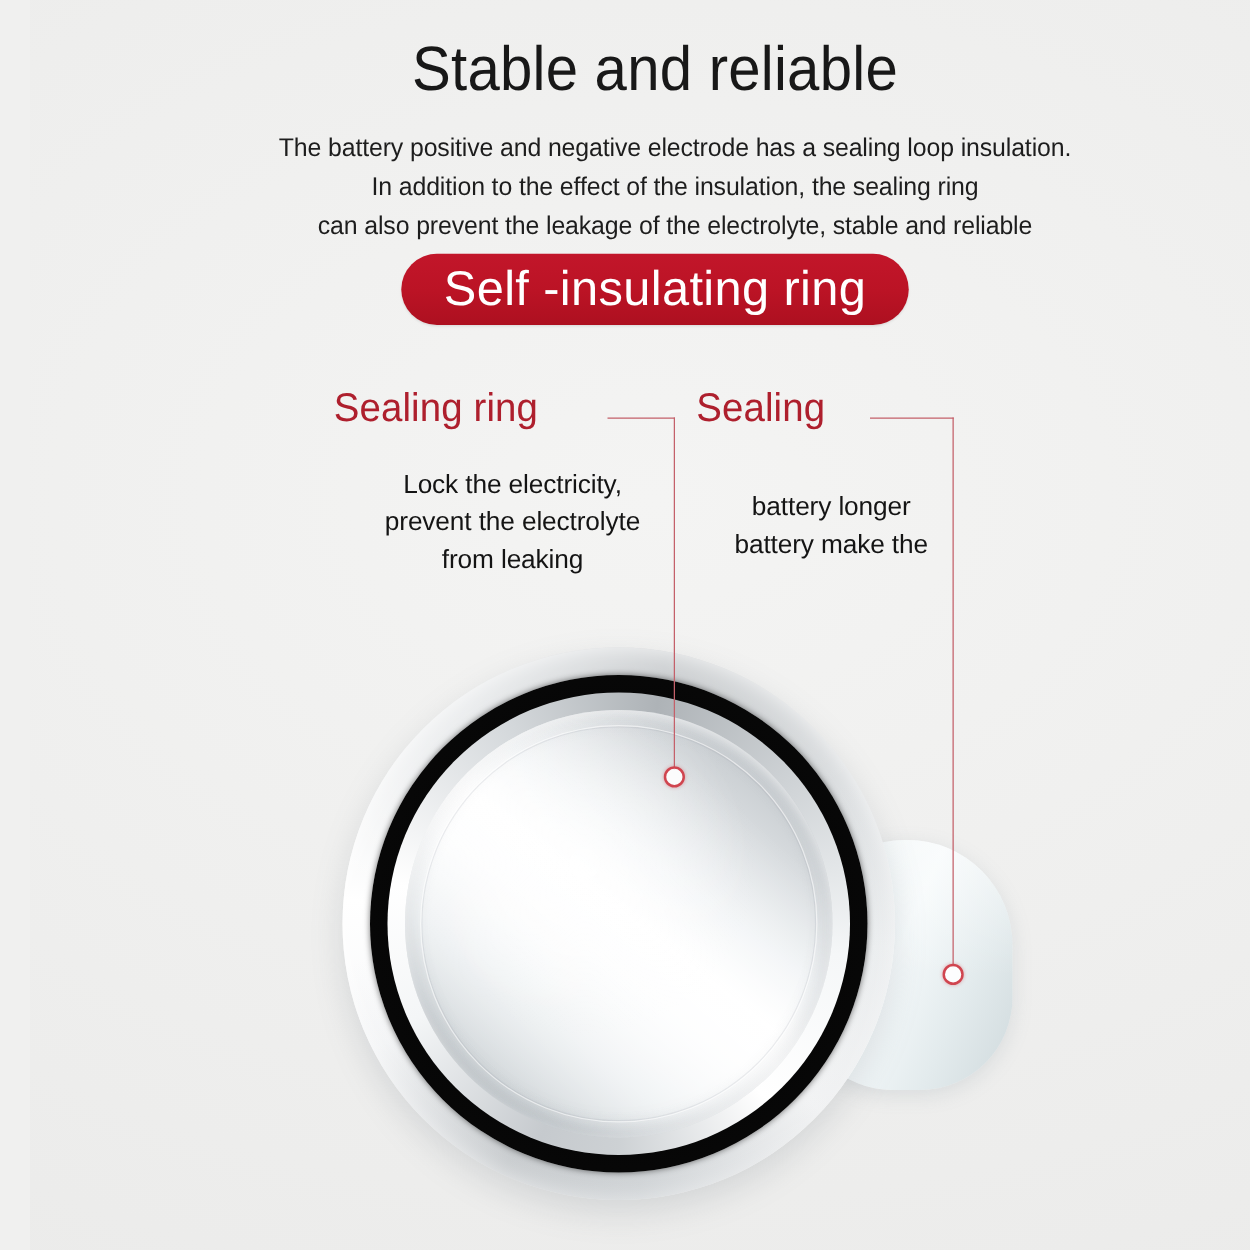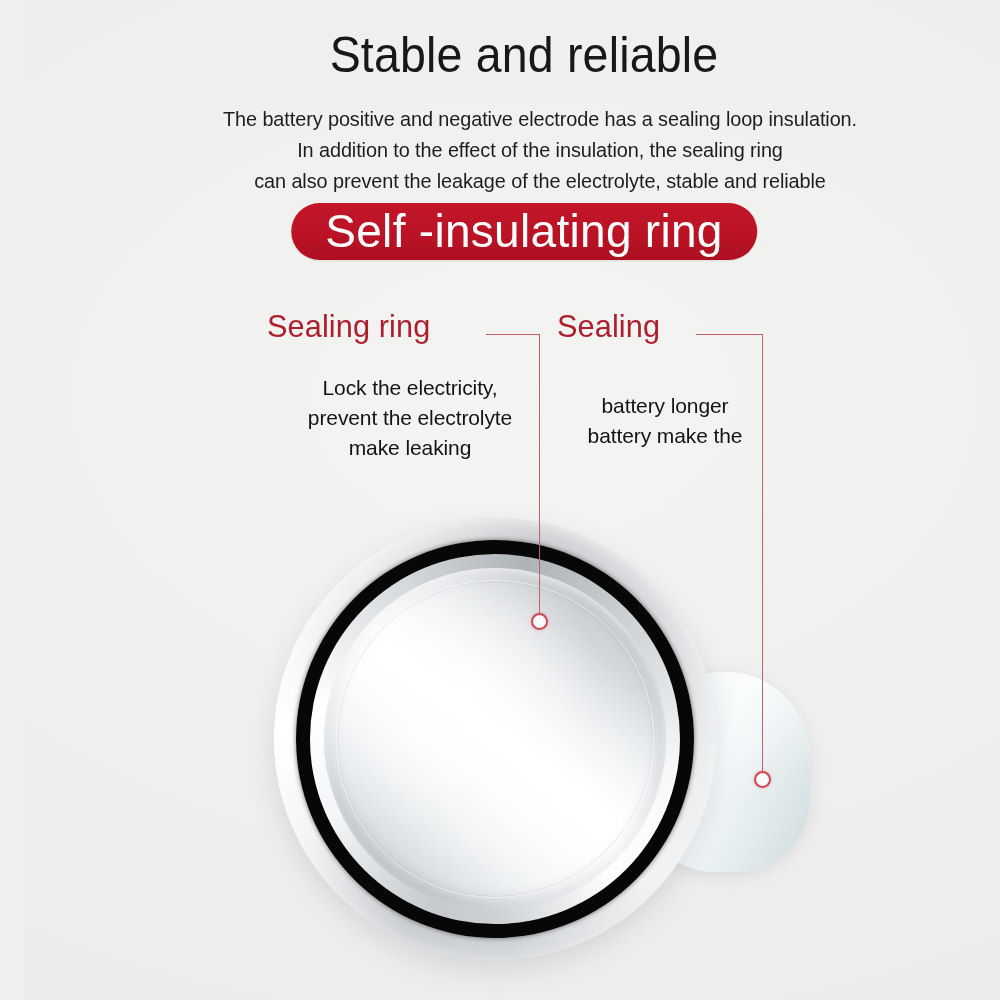--- a/index.html
+++ b/index.html
@@ -65,21 +65,21 @@
     left: 50%;
     top: 203px;
     transform: translateX(-50%);
     height: 57px;
     padding: 0 34px;
     min-width: 382px;
     box-sizing: border-box;
     border-radius: 30px;
     background: linear-gradient(180deg, #c2162a 0%, #bb1325 52%, #ad1020 100%);
     color: #ffffff;
-    font-size: 46px;
+    font-size: 39px;
     line-height: 57px;
     font-weight: 400;
     text-align: center;
     letter-spacing: 0.3px;
     white-space: nowrap;
     box-shadow: 0 1px 2px rgba(0,0,0,0.10);
   }
 
   
   .callout-label {
@@ -319,21 +319,21 @@
     <div class="ring-bevel"></div>
     <div class="ring-face"></div>
     <div class="face-groove"></div>
   </div>
 
   <div class="callout-label" id="label-left">Sealing ring</div>
 
   <div class="desc" id="desc-left">
     <div>Lock the electricity,</div>
     <div>prevent the electrolyte</div>
-    <div>make leaking</div>
+    <div>from leaking</div>
   </div>
 
   <div class="leader-h" id="leader1-h"></div>
   <div class="leader-v" id="leader1-v"></div>
   <div class="leader-dot" id="dot1"></div>
 
   <div class="callout-label" id="label-right">Sealing</div>
 
   <div class="desc" id="desc-right">
     <div>battery longer</div>

